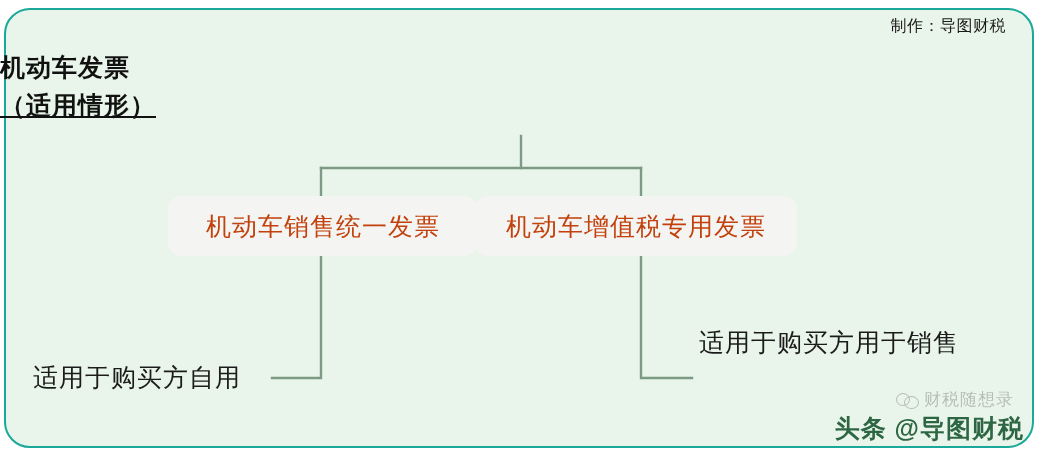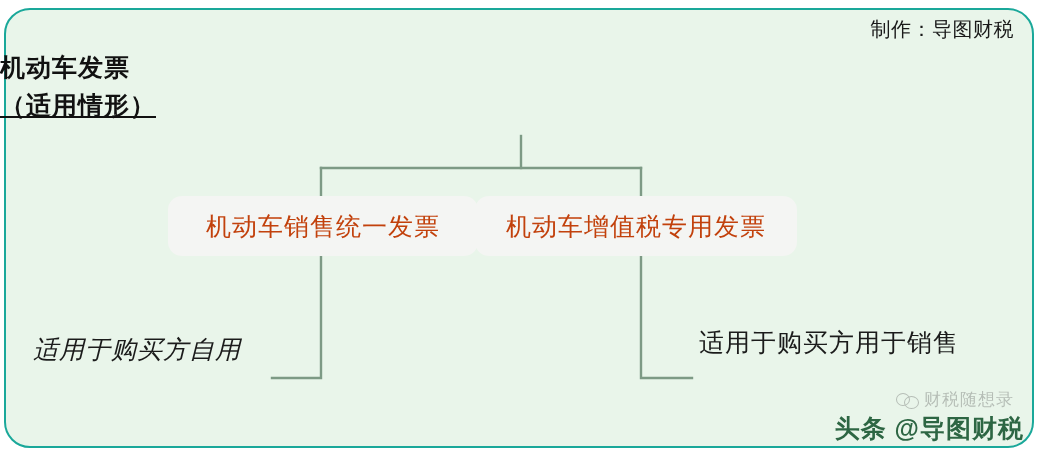--- a/index.html
+++ b/index.html
@@ -30,23 +30,23 @@
     height: 440px;
     box-sizing: border-box;
     background: #e9f5ea;
     border: 2.5px solid #1aa89a;
     border-radius: 26px;
   }
 
   
   .credit {
     position: absolute;
-    right: 28px;
+    right: 36px;
     top: 16px;
-    font-size: 20px;
+    font-size: 16px;
     color: #1a1a1a;
     letter-spacing: 0.5px;
     white-space: nowrap;
   }
 
   
   .root-title {
     position: absolute;
     left: 0;
     top: 48px;
@@ -103,22 +103,21 @@
   
   .leaf {
     position: absolute;
     font-size: 25px;
     color: #1b1b1b;
     letter-spacing: 1px;
     white-space: nowrap;
   }
   .leaf-left {
     left: 33px;
-    top: 333px;
-    font-style: italic;
+    top: 361px;
   }
   .leaf-right {
     left: 699px;
     top: 326px;
   }
 
   
   .wm-faint {
     position: absolute;
     right: 28px;

